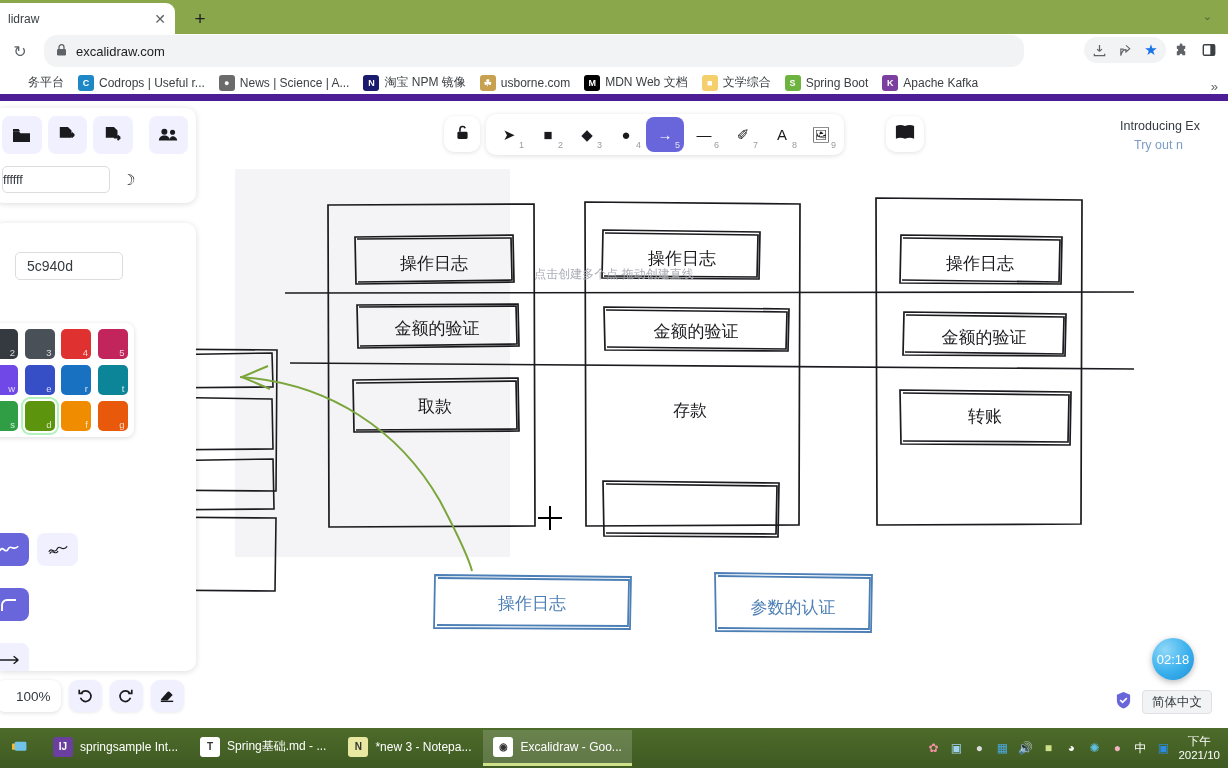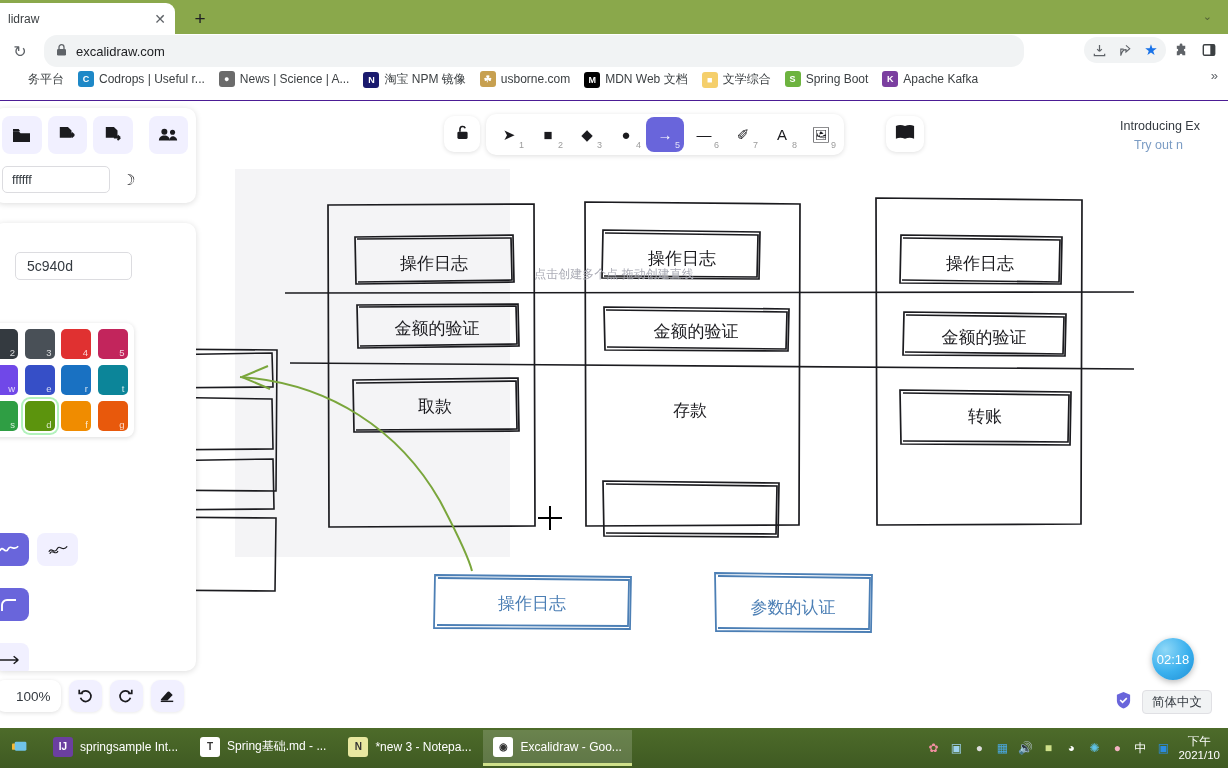--- a/index.html
+++ b/index.html
@@ -66,22 +66,22 @@
     justify-content: center; color: #5f6368; font-size: 13px;
   }
   .omni-ico.star { color: #1a73e8; font-size: 15px; }
   .omni-grp {
     background: #f1f3f4; border-radius: 13px; display: flex;
     align-items: center; padding: 0 2px;
   }
 
   .bookmarks {
     position: absolute; top: 68px; left: 0; width: 1228px; height: 33px;
-    background: #ffffff; display: flex; align-items: flex-start;
-    border-bottom: 1px solid #4c1d95; padding-left: 0px; overflow: hidden;
+    background: #ffffff; display: flex; align-items: flex-end;
+    border-bottom: 7px solid #4c1d95; padding-left: 0px; overflow: hidden;
   }
   .bm {
     display: flex; align-items: center; gap: 5px; padding: 3px 7px;
     font-size: 12px; color: #3c4043; white-space: nowrap; flex-shrink: 0;
   }
   .bm-ico {
     width: 16px; height: 16px; border-radius: 3px; flex-shrink: 0;
     display: flex; align-items: center; justify-content: center;
     font-size: 9px; color: #fff; font-weight: bold;
   }
@@ -149,32 +149,32 @@
   .fbtn {
     width: 42px; height: 38px; background: #f1f0ff; border-radius: 8px;
     display: flex; align-items: center; justify-content: center;
     color: #1b1b1f;
   }
   .fbtn.collab { margin-left: 10px; background: #f1f0ff; }
   .bg-row { display: flex; align-items: center; gap: 12px; margin-top: 12px; }
   .hexfield {
     width: 108px; height: 27px; border: 1px solid #dcdce0;
     border-radius: 5px; font-size: 12.5px; color: #343a40;
-    display: flex; align-items: center; padding-left: 9px; background: #fff;
+    display: flex; align-items: center; background: #fff;
   }
   .moon { font-size: 15px; color: #1b1b1f; }
 
   .props-island {
     position: absolute; left: -6px; top: 122px; width: 202px; height: 448px;
     background: #fff; border-radius: 10px;
     box-shadow: 0 1px 6px rgba(0,0,0,.14);
     padding: 9px; overflow: hidden;
   }
   .stroke-hex {
-    width: 117px; height: 28px; border: 1px solid #dcdce0;
+    width: 108px; height: 28px; border: 1px solid #dcdce0;
     border-radius: 5px; font-size: 14px; color: #343a40;
     display: flex; align-items: center; padding-left: 11px;
     margin: 20px 0 0 12px; background: #fff;
   }
   .palette {
     position: absolute; left: -12px; top: 100px; width: 152px;
     background: #fff; border-radius: 8px;
     box-shadow: 0 1px 5px rgba(0,0,0,.14);
     padding: 6px; display: grid; grid-template-columns: repeat(4, 1fr);
     gap: 6px;

